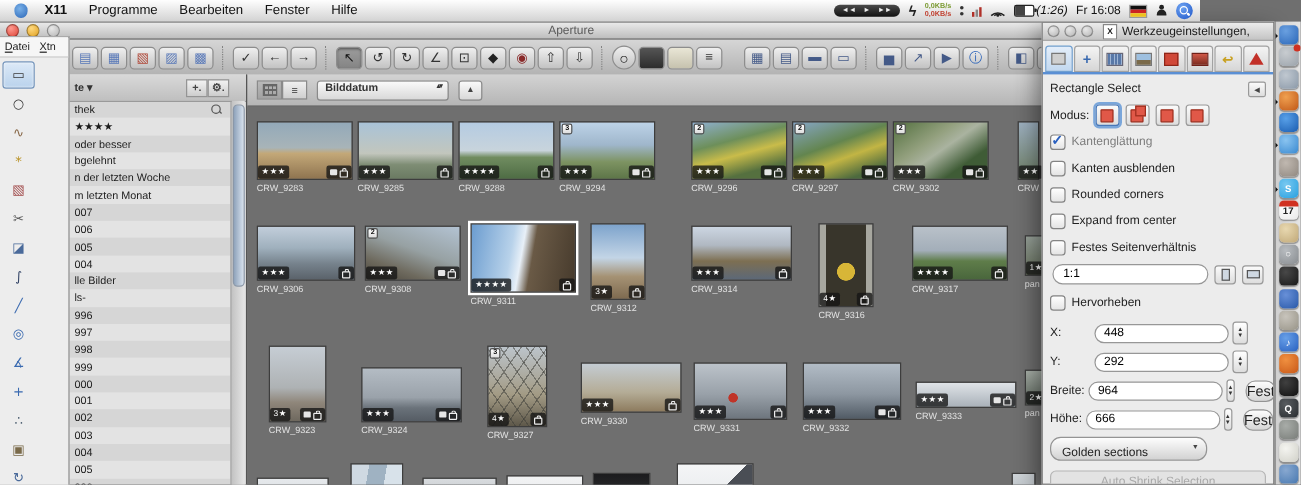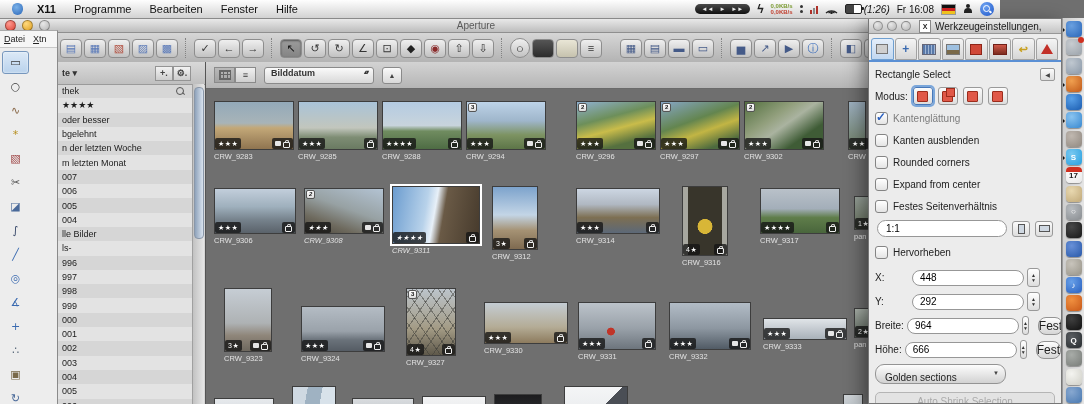--- a/index.html
+++ b/index.html
@@ -467,36 +467,36 @@
                     <span class="pill">
                       <span class="stars">★★★</span>
                     </span>
                     <span class="pill">
                       <span class="lockb"></span>
                     </span>
                   </div>
                 </div>
                 <div class="fname">CRW_9306</div>
               </div>
-              <div class="photo" style="margin-left: 8px; margin-top: 2px; width: 80px; font-style: italic;">
+              <div class="photo" style="margin-left: 8px; margin-top: 2px; width: 80px;">
                 <div class="thumb" style="width: 80px; height: 46px; background: linear-gradient(200deg, rgb(179, 195, 211) 0%, rgb(151, 161, 163) 45%, rgb(110, 106, 94) 75%, rgb(74, 69, 60) 100%);">
                   <span class="stackb">2</span>
                   <div class="strip">
                     <span class="pill">
                       <span class="stars">★★★</span>
                     </span>
                     <span class="pill">
                       <span class="fbadge"></span>
                       <span class="lockb"></span>
                     </span>
                   </div>
                 </div>
                 <div class="fname">CRW_9308</div>
               </div>
-              <div class="photo selected" style="margin-left: 8px; margin-top: 0px; width: 88px; font-style: italic;">
+              <div class="photo selected" style="margin-left: 8px; margin-top: 0px; width: 88px;">
                 <div class="thumb" style="width: 88px; height: 58px; background: linear-gradient(100deg, rgb(107, 156, 207) 0%, rgb(184, 210, 234) 38%, rgb(232, 240, 248) 48%, rgb(106, 90, 70) 58%, rgb(70, 58, 44) 100%);">
                   <div class="strip">
                     <span class="pill">
                       <span class="stars">★★★★</span>
                     </span>
                     <span class="pill">
                       <span class="lockb"></span>
                     </span>
                   </div>
                 </div>

